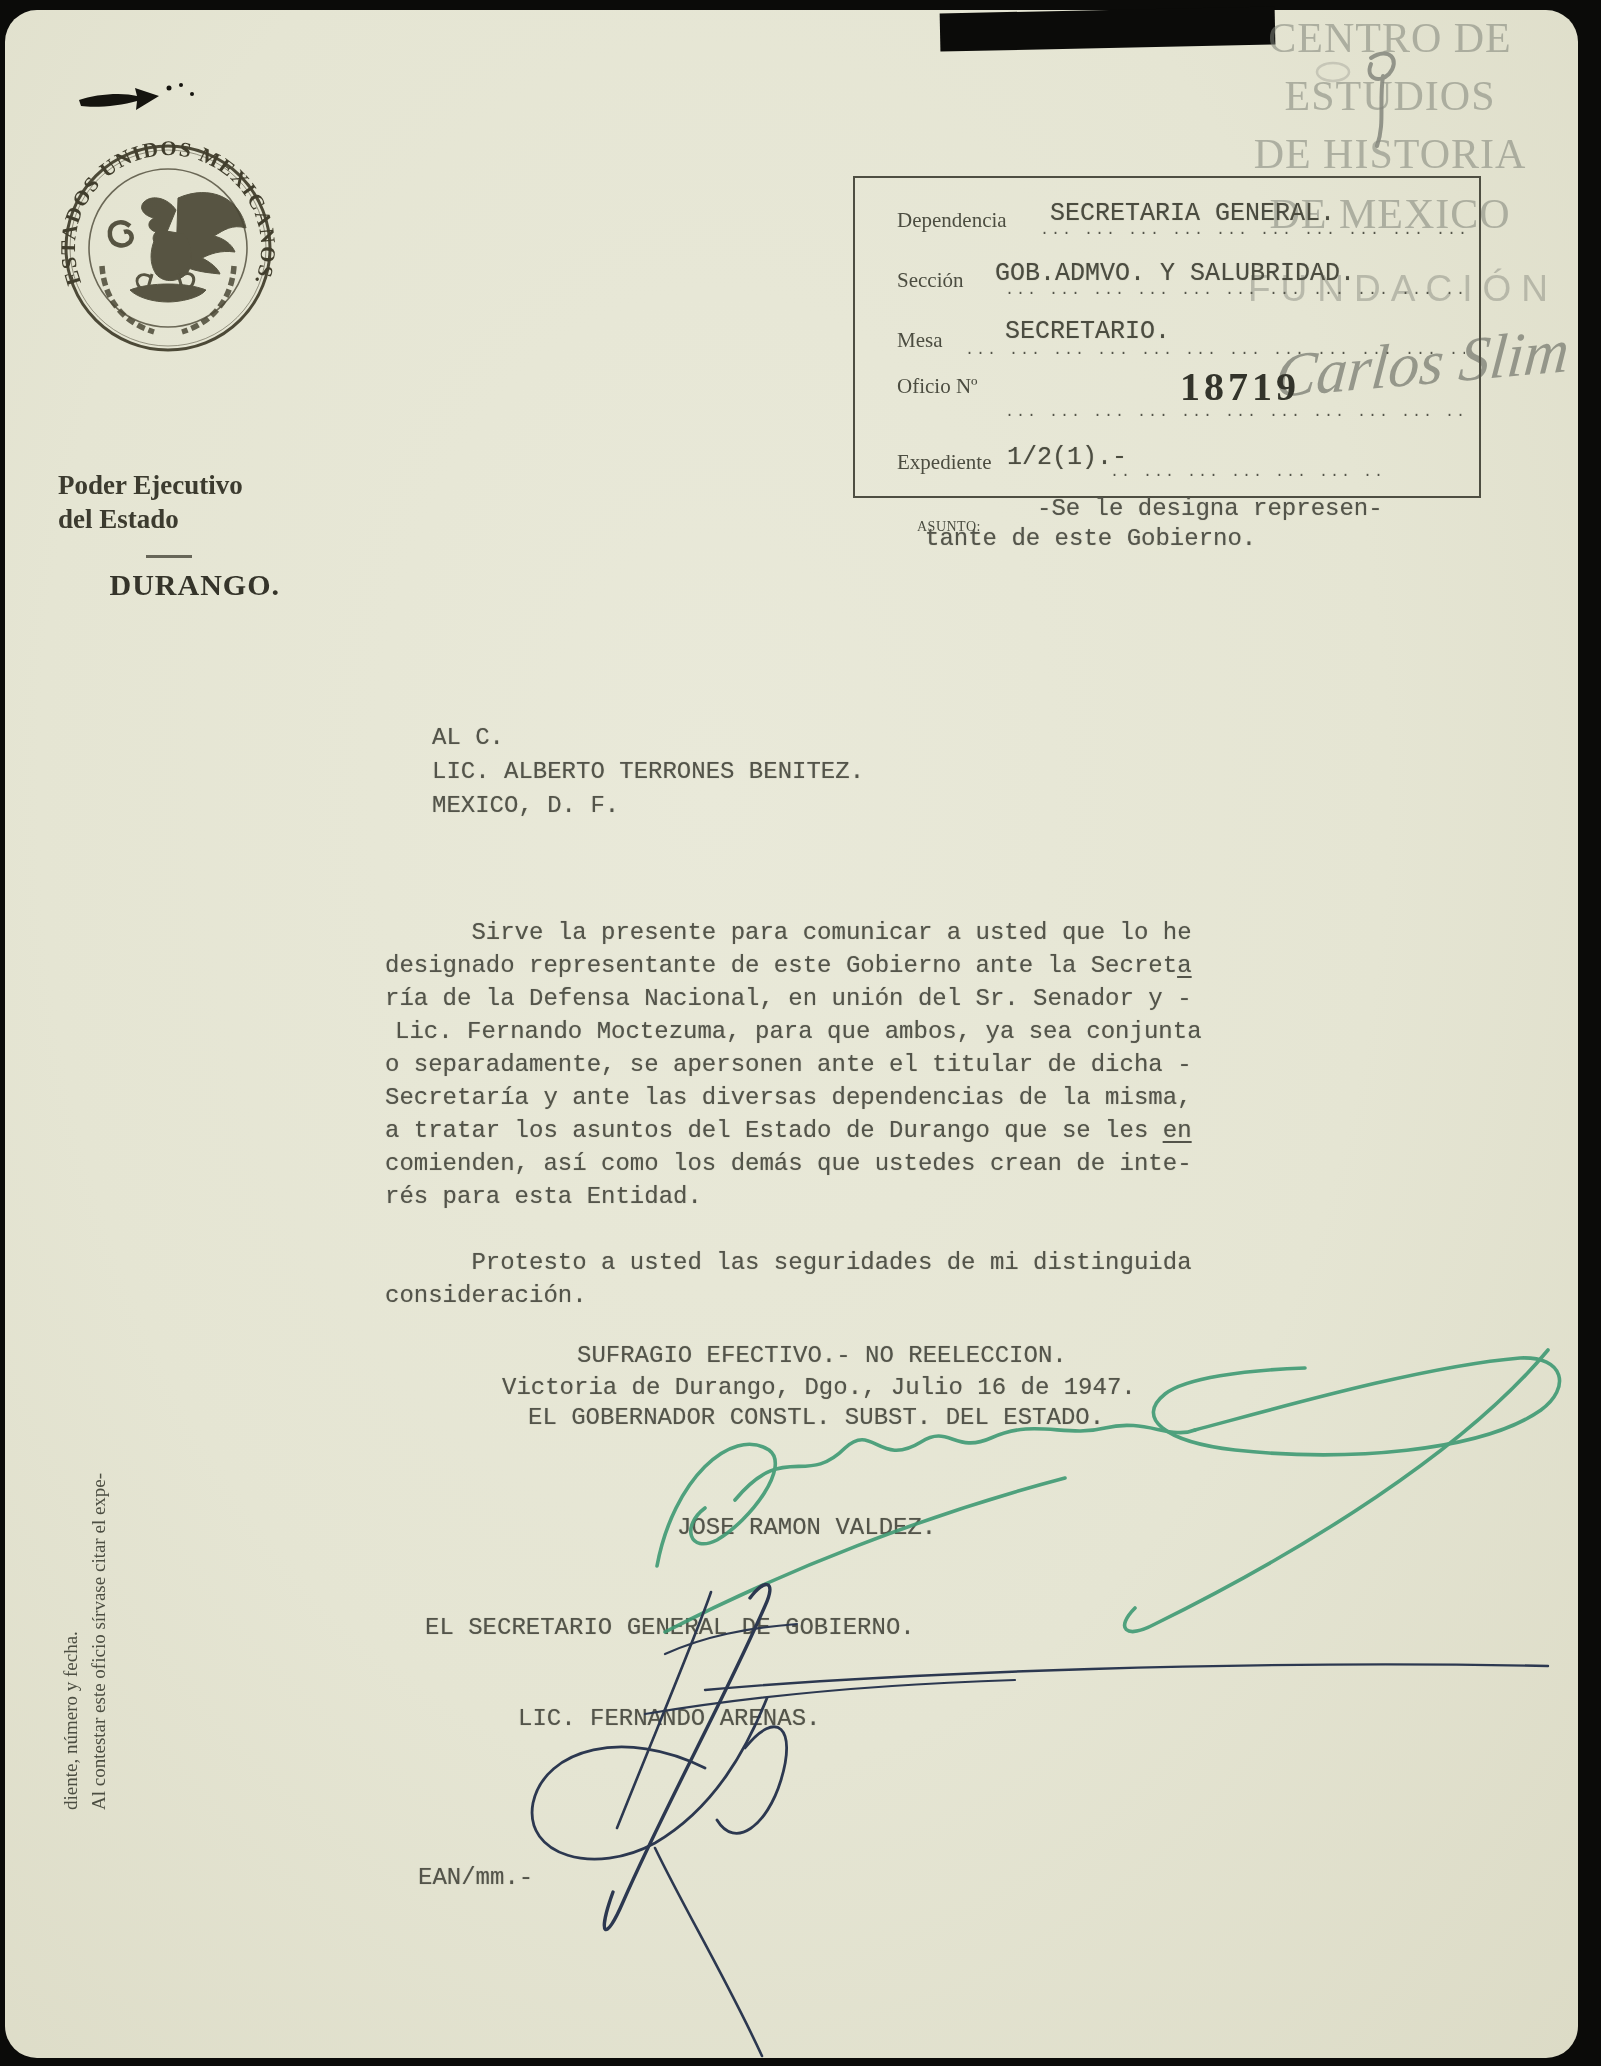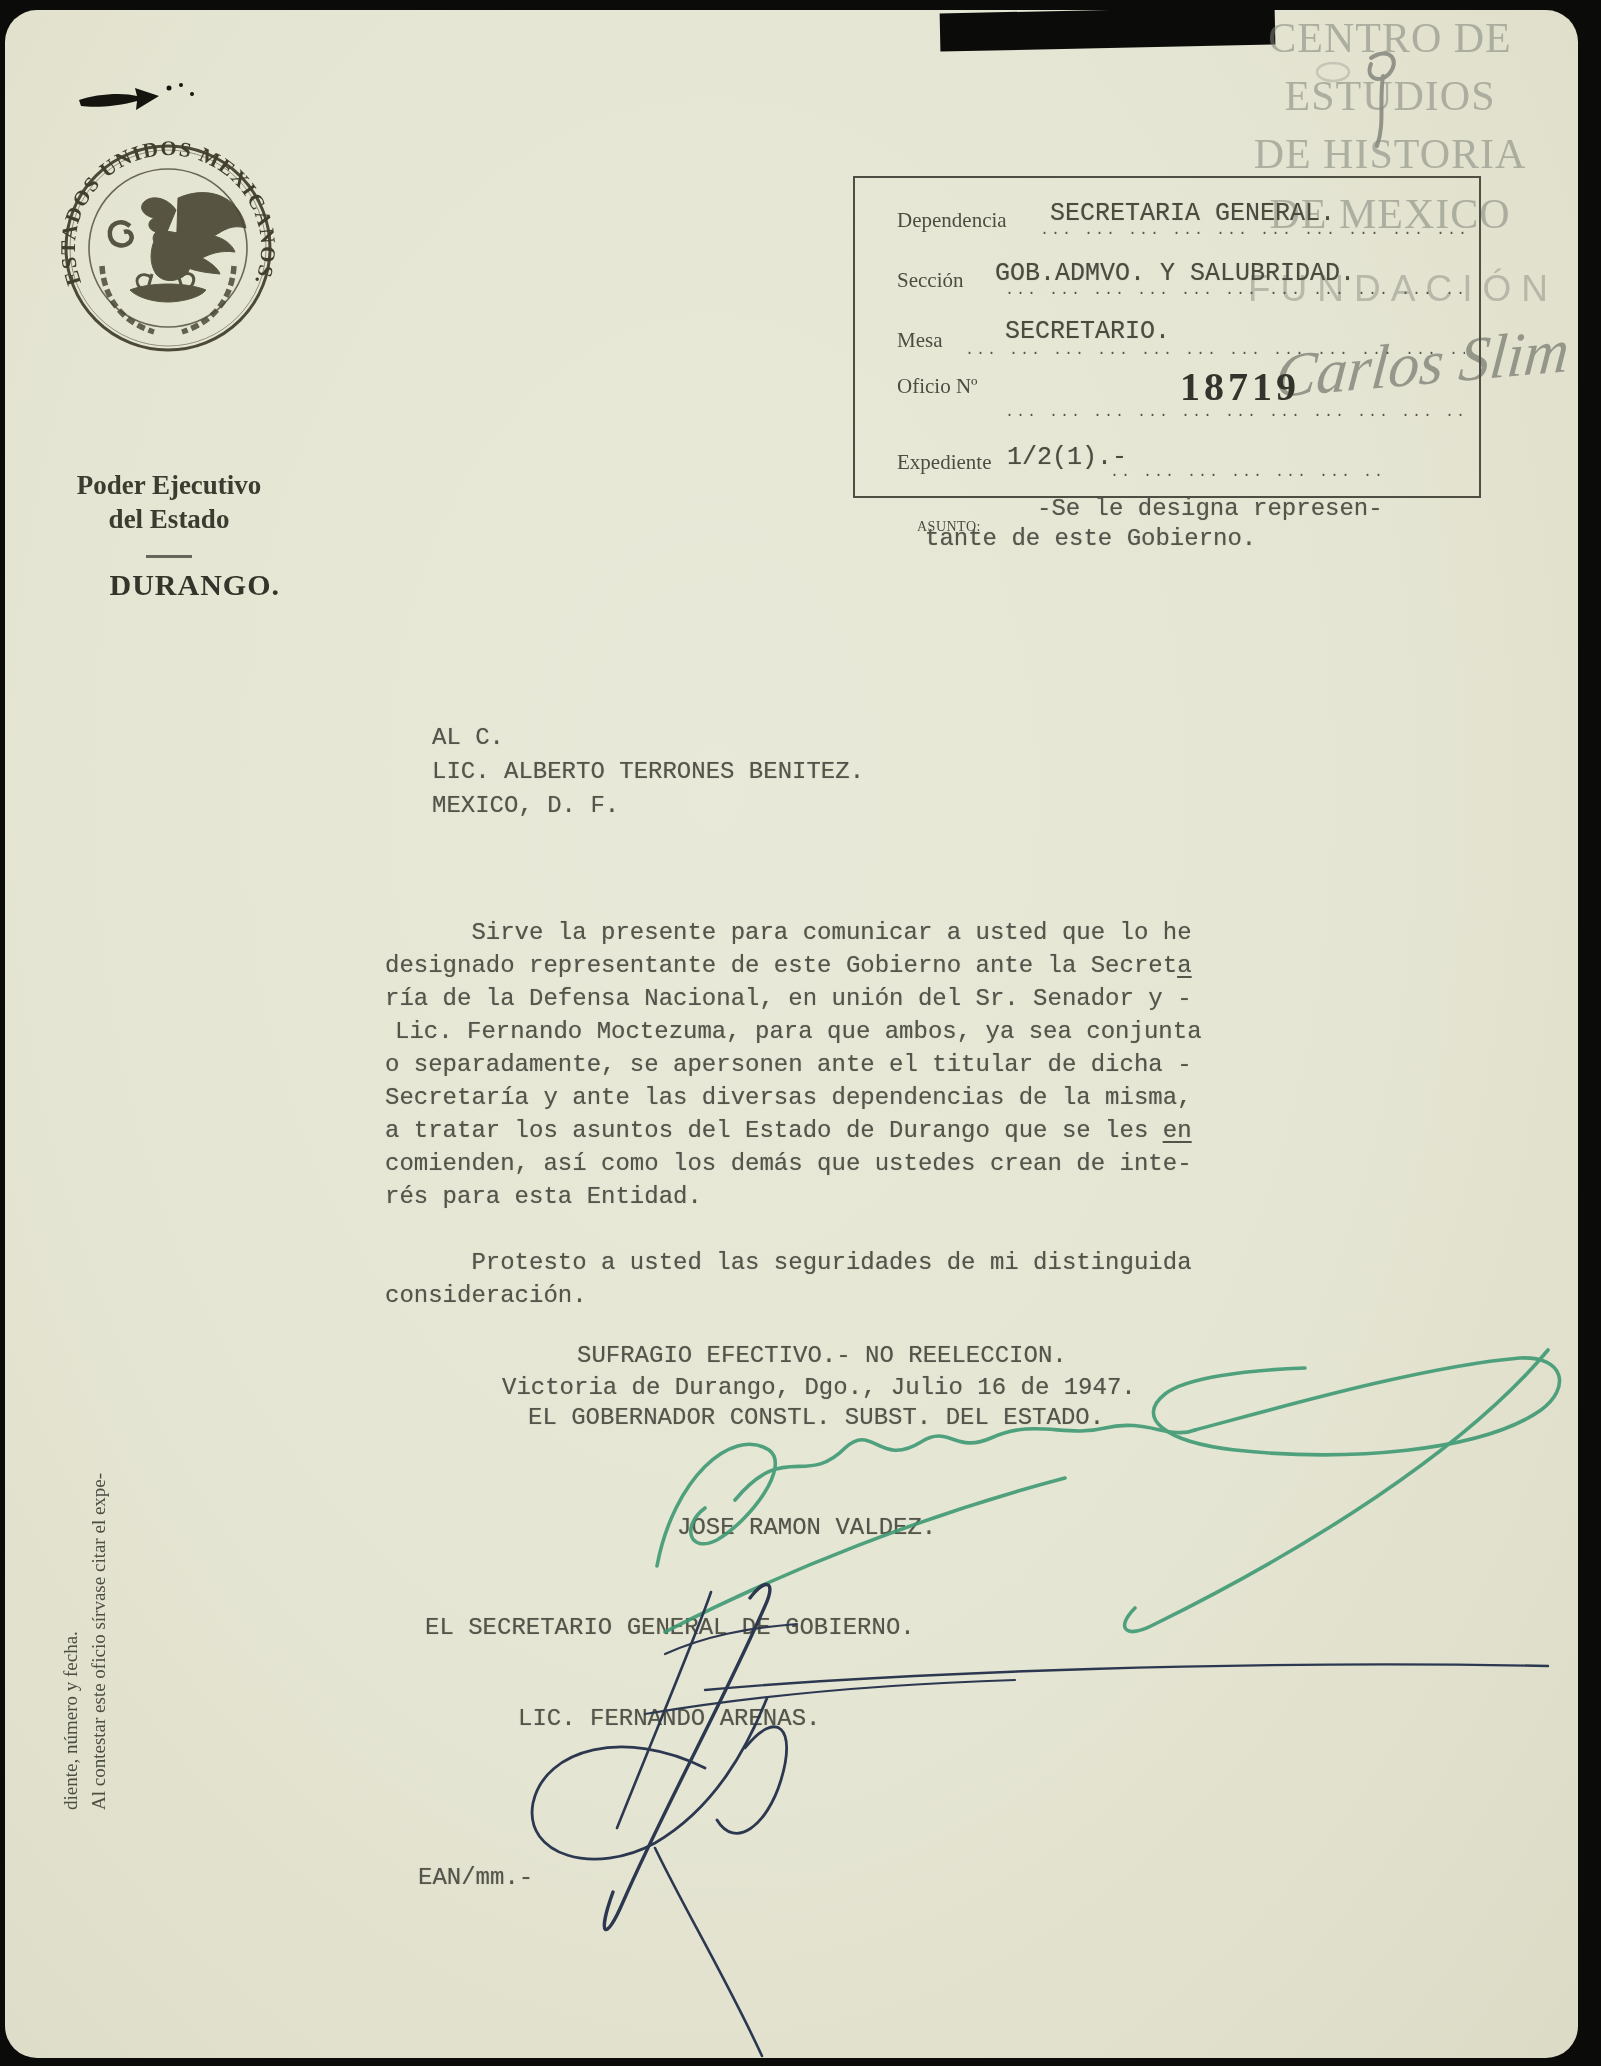--- a/index.html
+++ b/index.html
@@ -26,21 +26,21 @@
           font-size:40px;letter-spacing:4px;color:#33342b;}
   
   .wm{position:absolute;left:1185px;width:400px;text-align:center;
       font-size:42px;color:rgba(128,131,120,.55);letter-spacing:1px;white-space:nowrap;}
   #wm-foundation{position:absolute;left:1243px;top:258px;font-family:"Liberation Sans","DejaVu Sans",sans-serif;
       font-size:37px;letter-spacing:10px;color:rgba(135,138,127,.48);white-space:nowrap;}
   #wm-slim{position:absolute;left:1270px;top:318px;font-family:"Liberation Serif","DejaVu Serif",serif;
       font-style:italic;font-size:62px;color:rgba(116,118,108,.7);transform:rotate(-5deg) skewX(-10deg);
       white-space:nowrap;}
   
-  #office-title{position:absolute;left:53px;top:458px;width:222px;text-align:center;
+  #office-title{position:absolute;left:53px;top:458px;width:222px;text-align:left;
       font-weight:bold;font-size:27px;color:#3c3b2f;line-height:34px;}
   #office-rule{position:absolute;left:141px;top:545px;width:46px;height:3px;background:#3c3b2f;opacity:.75;}
   #state-name{position:absolute;left:53px;top:558px;width:222px;text-align:right;
       font-weight:bold;font-size:30px;letter-spacing:1px;color:#35342a;}
   
   #margin-note{position:absolute;left:52px;top:1800px;width:572px;transform-origin:0 0;
       transform:rotate(-90deg);font-size:19px;color:#4c4e42;line-height:28px;white-space:nowrap;}
   svg{position:absolute;overflow:visible;}
   .nofit{pointer-events:none;}
 </style>

